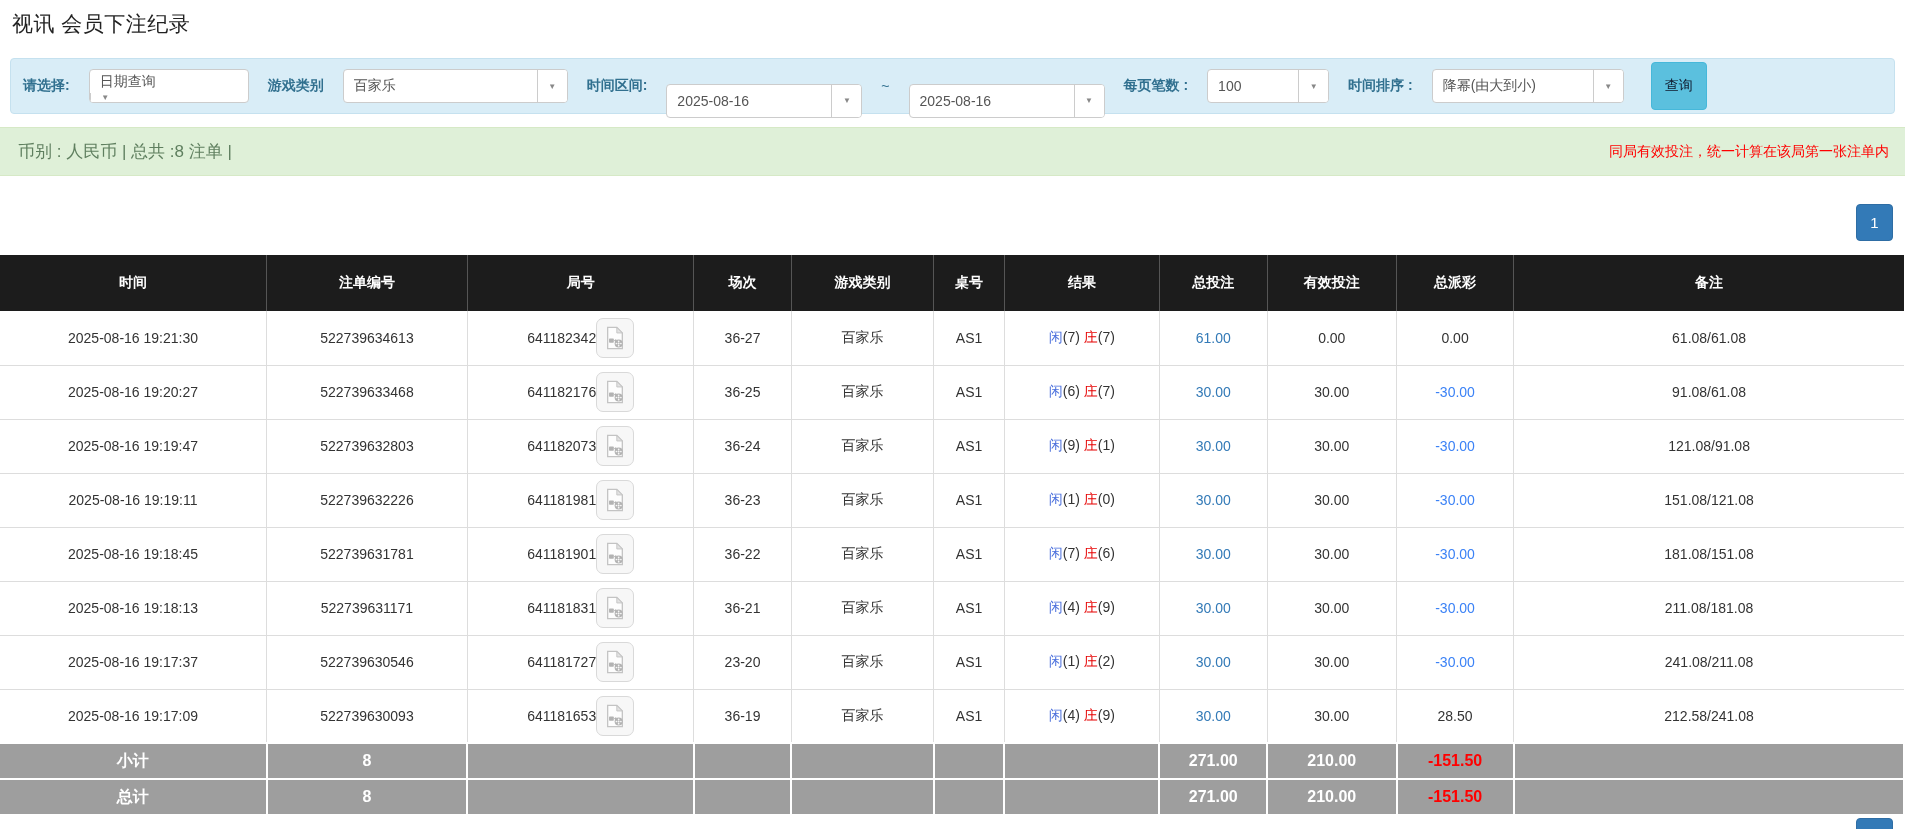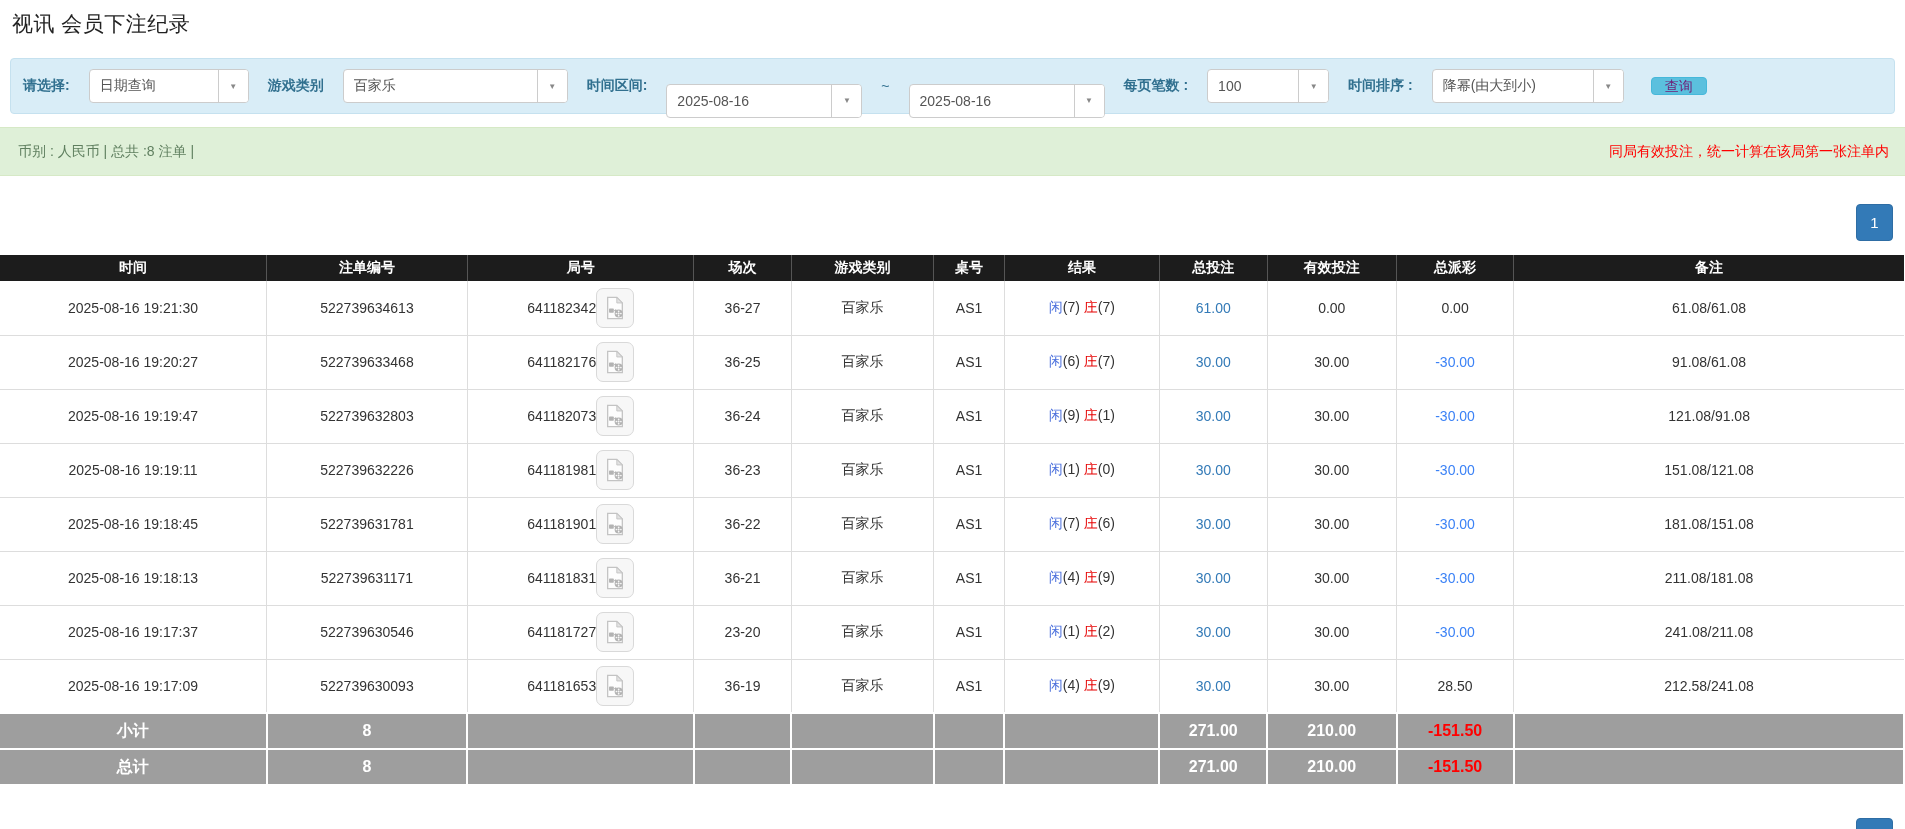--- a/index.html
+++ b/index.html
@@ -13,42 +13,42 @@
   
   .filter-bar { position:absolute; left:10px; right:10px; top:58px; height:56px;
     background:#d9edf7; border:1px solid #c5e1ef; border-radius:4px;
     display:flex; align-items:center; padding:0 12px; gap:19px; }
   .flabel { font-size:14px; font-weight:bold; color:#31708f; white-space:nowrap; }
   .sel { background:#fff; border:1px solid #ccc; border-radius:4px; height:34px;
     display:flex; align-items:stretch; overflow:hidden; cursor:pointer; }
   .sel .val { display:flex; align-items:center; padding:0 10px; font-size:14px; color:#555; flex:1; white-space:nowrap; }
   .sel .caret-box { width:30px; border-left:1px solid #ccc; display:flex; align-items:center; justify-content:center; background:#fff; }
   .sel .caret { font-size:8px; color:#888; }
-  .w-query{width:160px;} .w-game{width:225px;} .w-date{width:196px;margin-top:29px;} .w-size{width:122px;} .w-sort{width:192px;}
+  .w-query{width:160px;flex-direction:column;} .w-game{width:225px;} .w-date{width:196px;margin-top:29px;} .w-size{width:122px;} .w-sort{width:192px;}
   .tilde { font-size:14px; color:#31708f; }
-  .search-btn { margin-left:8px; height:18px; padding:0 13px; background:#5bc0de; border:1px solid #46b8da;
-    border-radius:4px; color:#701a75; font-size:14px; cursor:pointer; }
+  .search-btn { margin-left:8px; height:48px; padding:0 13px; background:#5bc0de; border:1px solid #46b8da;
+    border-radius:4px; color:#0f172a; font-size:14px; cursor:pointer; }
 
   
   .summary-bar { position:absolute; left:0; right:0; top:127px; height:49px;
     background:#dff0d8; border-top:1px solid #d6e9c6; border-bottom:1px solid #d6e9c6;
     display:flex; align-items:center; justify-content:space-between; padding:0 16px 0 18px; }
-  .summary-left { font-size:14px; color:#5f7f5f; }
+  .summary-left { font-size:17px; color:#5f7f5f; }
   .summary-right { font-size:14px; color:#ff0000; }
 
   
   .pager { position:absolute; right:12px; }
   .pager.top { top:204px; }
   .pager.bottom { top:818px; }
   .page-btn { width:37px; height:37px; background:#337ab7; border:1px solid #2e6da4; border-radius:4px;
     color:#fff; font-size:15px; cursor:pointer; }
 
   
   table { position:absolute; top:255px; left:0; width:1905px; border-collapse:collapse; table-layout:fixed; }
-  thead th { background:#1c1c1c; color:#fff; font-size:14px; font-weight:bold; height:26px;
+  thead th { background:#1c1c1c; color:#fff; font-size:14px; font-weight:bold; height:56px;
     border-right:1px solid #555; text-align:center; }
   thead th:last-child { border-right:none; }
   tbody td { background:#fff; height:54px; font-size:14px; color:#333; text-align:center;
     border:1px solid #ddd; border-top:none; vertical-align:middle; }
   tbody td:first-child { border-left:none; } tbody td:last-child { border-right:none; }
   td.blue, .blue { color:#337ab7; }
   .neg { color:#3b82f6; }
   .res-player { color:#4a6fdc; }
   .res-banker { color:#e60000; }
   .res-score { color:#333; }

